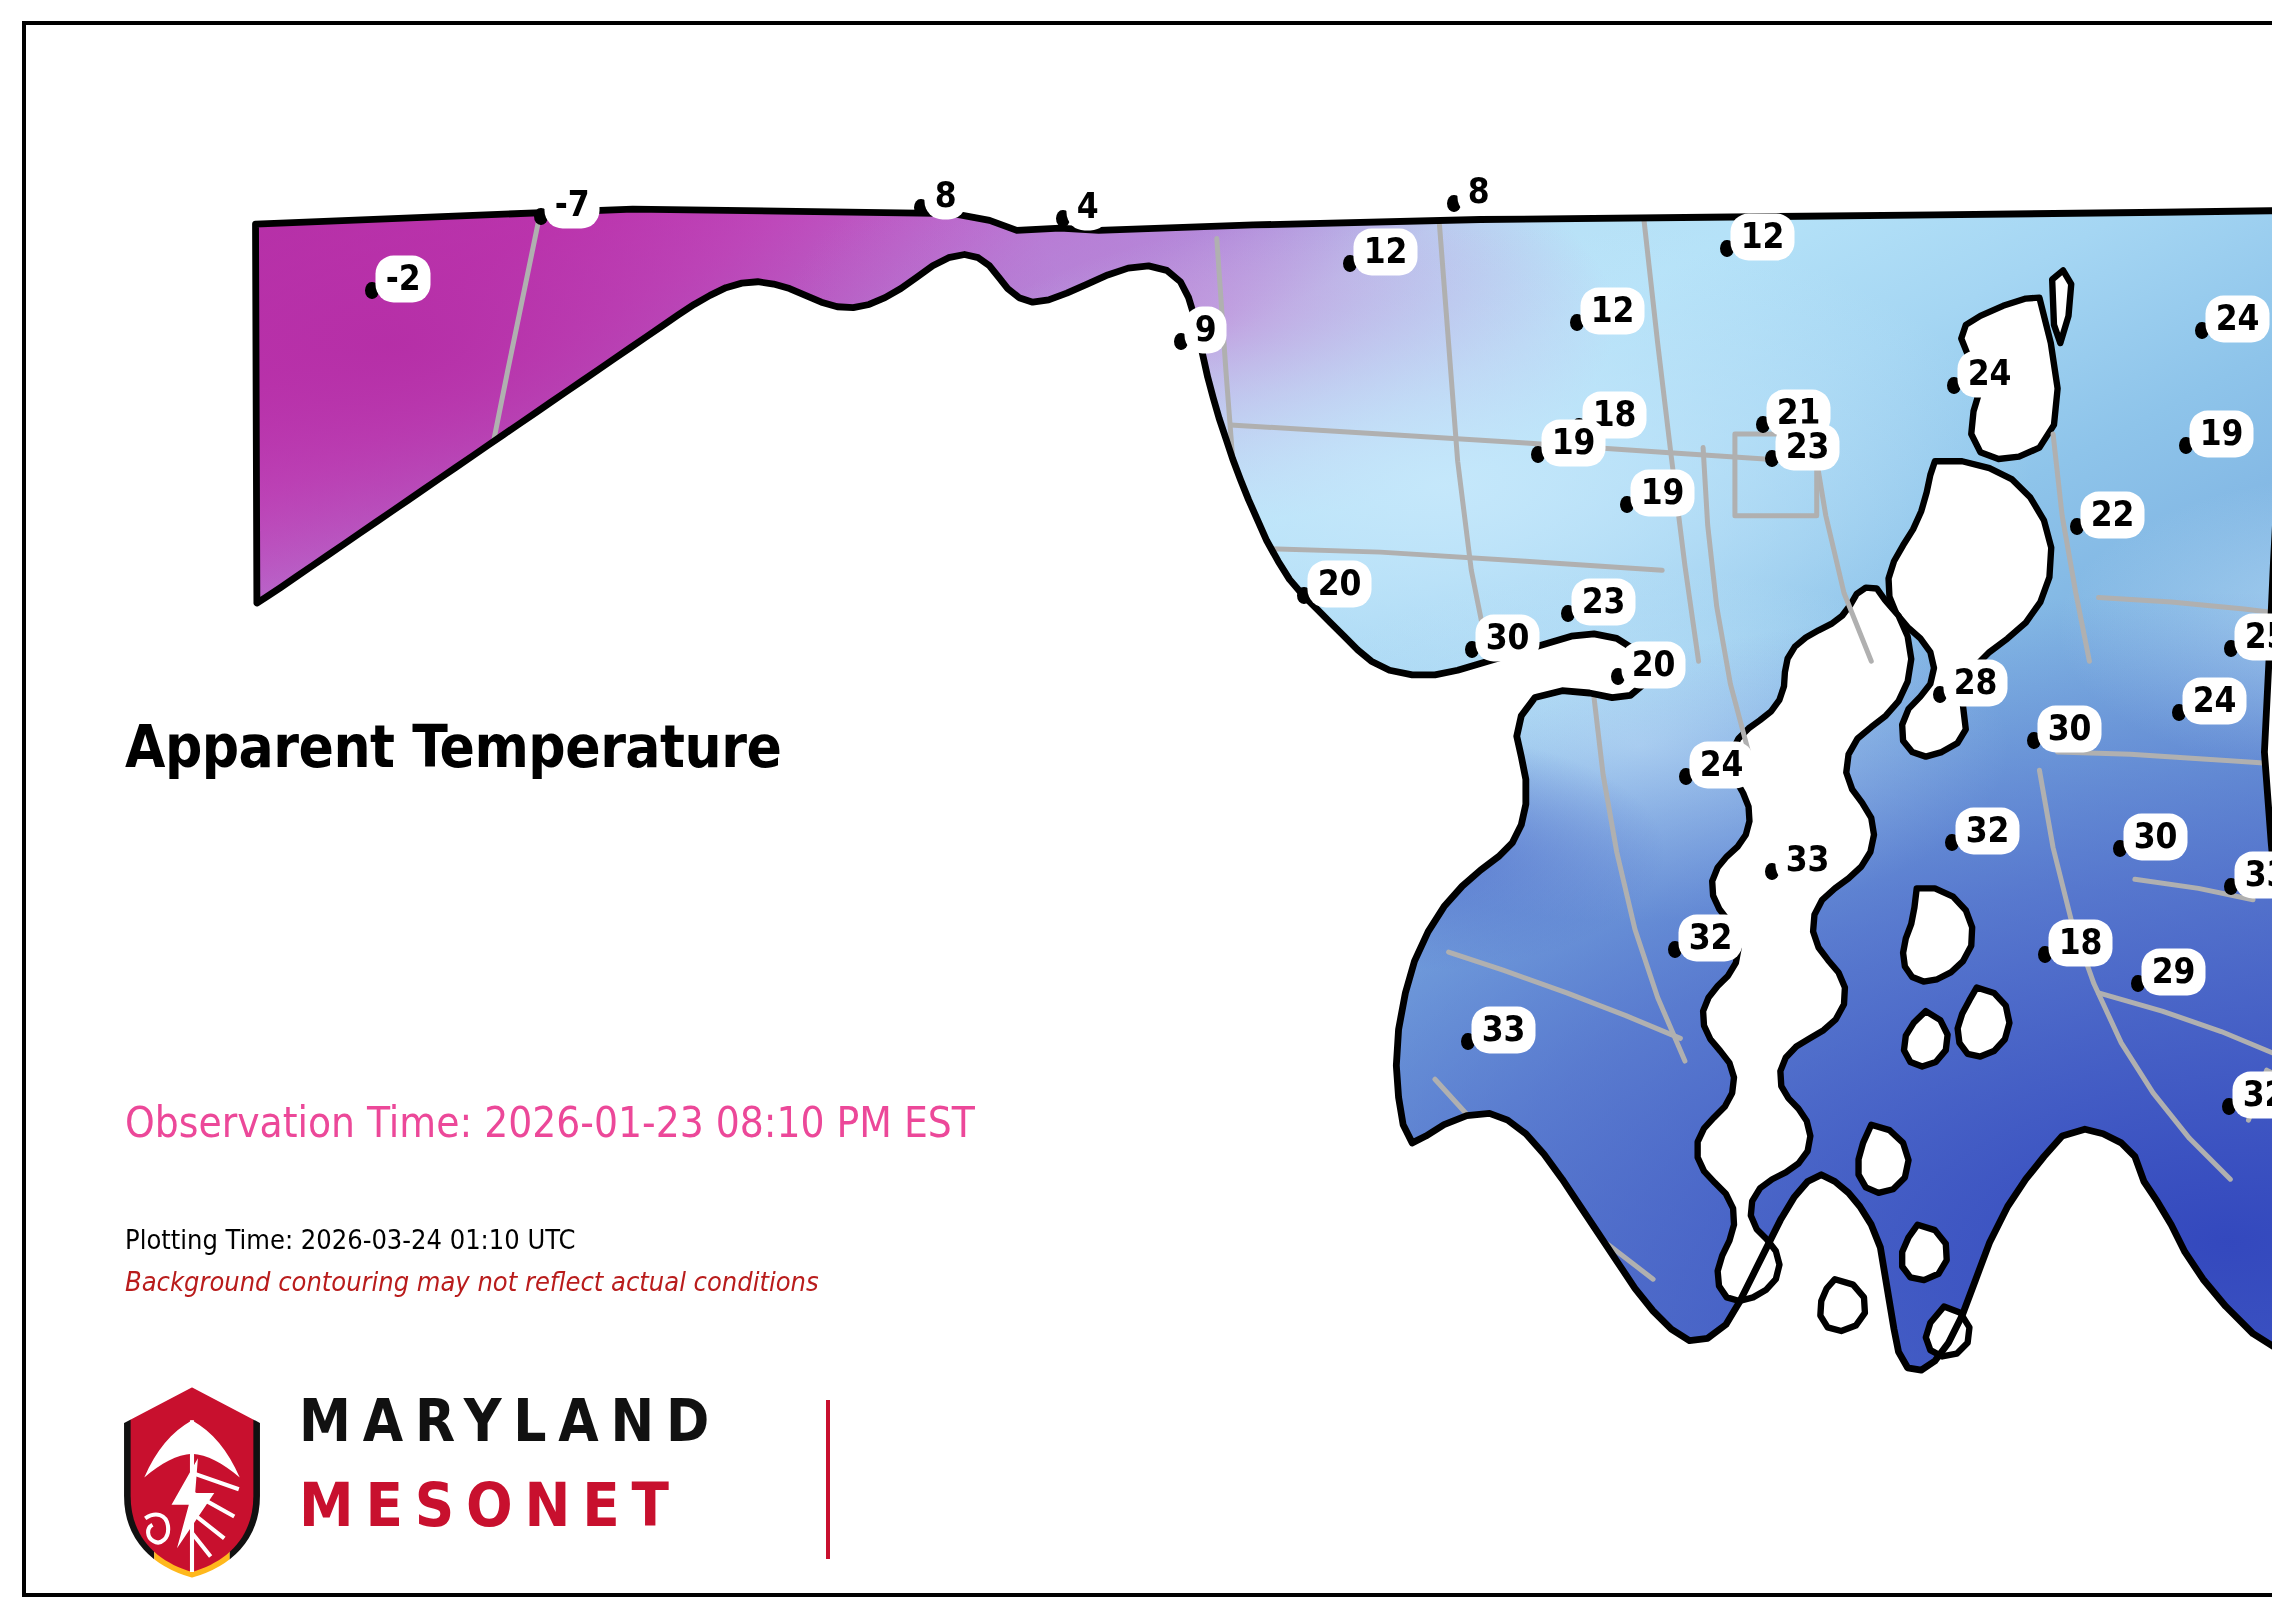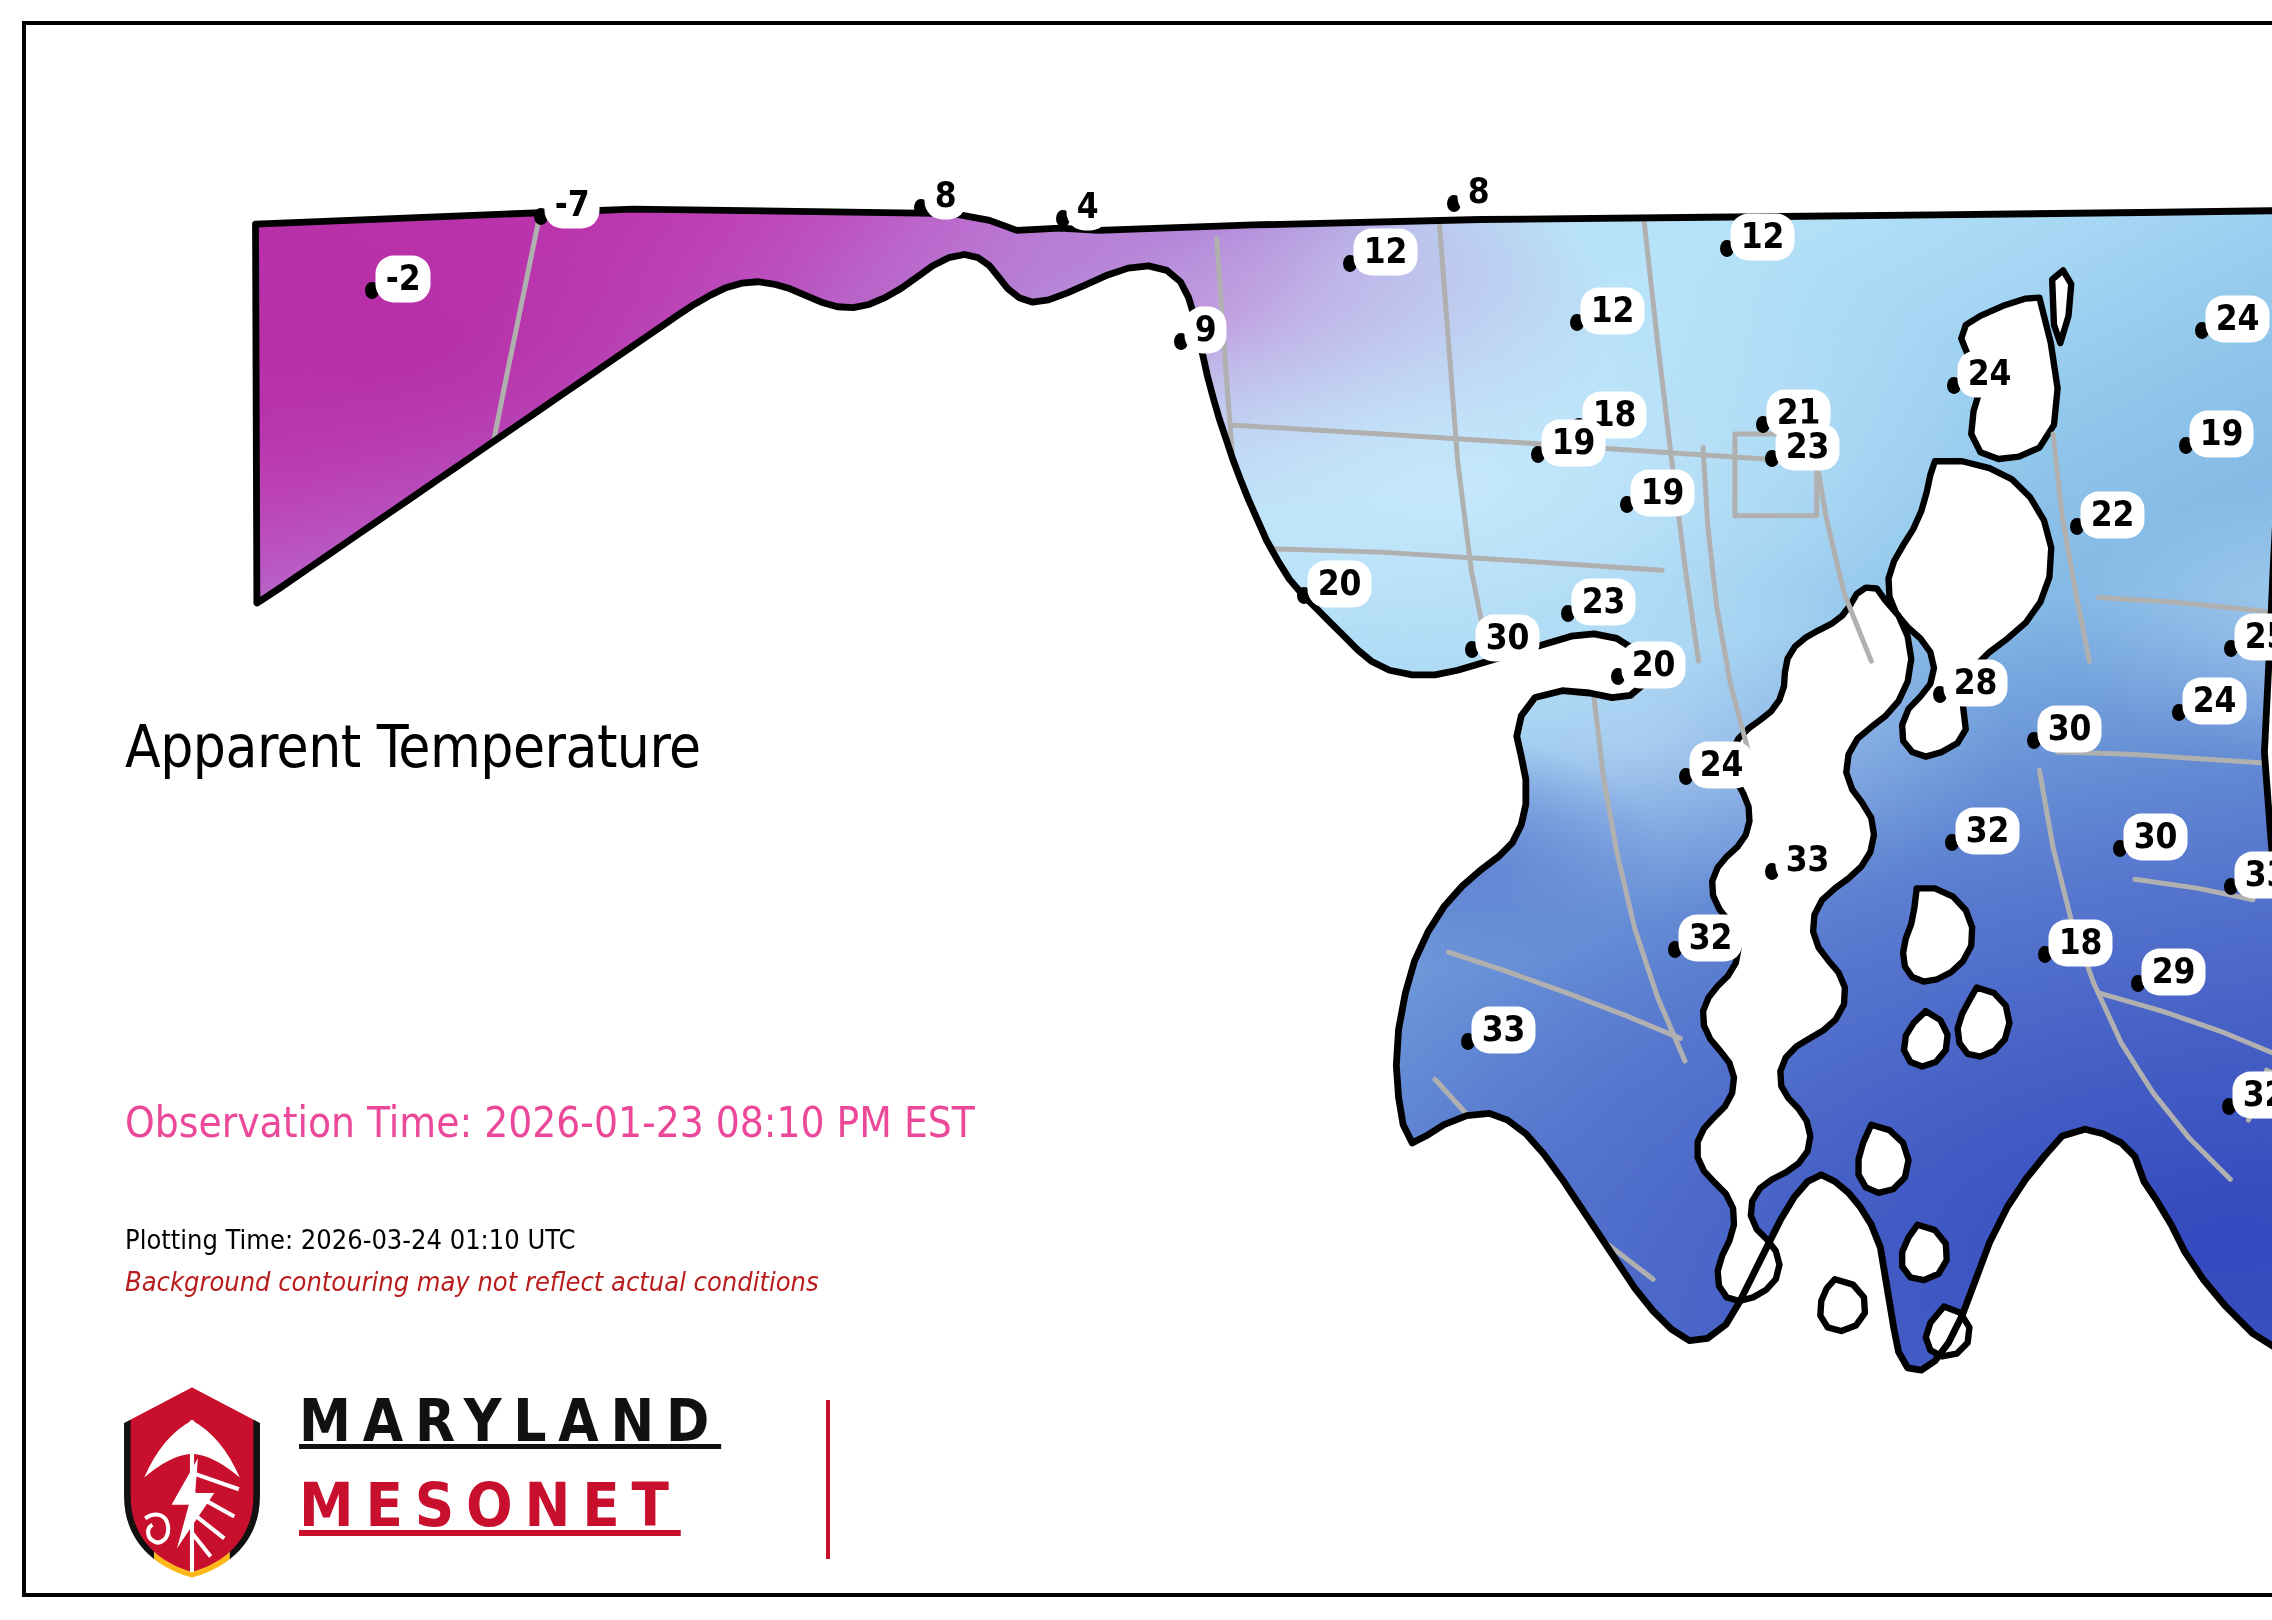--- a/index.html
+++ b/index.html
@@ -1,36 +1,36 @@
 <!DOCTYPE html>
 <html style="font-size:7.3px"><head>
 <meta charset="utf-8">
 <style>
   html,body{margin:0;padding:0;background:#ffffff;}
   body{width:2677px;height:1620px;font-family:"DejaVu Sans",sans-serif;overflow:hidden;}
   #root{position:relative;width:2677px;height:1620px;background:#fff;}
   #frame{position:absolute;left:22px;top:21.4px;width:2633px;height:1576px;border:4.1px solid #000;box-sizing:border-box;background:#fff;}
 
   
-  .title{position:absolute;left:99px;top:688px;font-size:58px;font-weight:normal;color:#000;
+  .title{position:absolute;left:99px;top:688px;font-size:58px;font-weight:bold;color:#000;
          font-family:"DejaVu Sans Condensed","Liberation Sans",sans-serif;letter-spacing:-0.5px;white-space:nowrap;}
   .obs{position:absolute;left:99px;top:1073px;font-size:42px;color:#ec4899;
        font-family:"DejaVu Sans Condensed","Liberation Sans",sans-serif;white-space:nowrap;line-height:1.18;}
   .obs div{white-space:nowrap;}
   .plot{position:absolute;left:99px;top:1199px;font-size:27px;color:#000;
         font-family:"DejaVu Sans Condensed","Liberation Sans",sans-serif;white-space:nowrap;}
   .disc{position:absolute;left:99px;top:1241px;font-size:27px;color:#b91c1c;font-style:italic;
         font-family:"DejaVu Sans Condensed","Liberation Sans",sans-serif;white-space:nowrap;}
 
   
   #logo{position:absolute;left:91px;top:1357px;width:873px;height:200px;}
   #shieldwrap{position:absolute;left:0;top:0;width:150px;height:200px;}
   #wordmark{position:absolute;left:182px;top:10px;width:509px;height:177px;}
   .wm-line{font-family:"DejaVu Sans Condensed","Liberation Sans",sans-serif;font-weight:bold;
-           letter-spacing:11.8px;line-height:1;white-space:nowrap;text-decoration:underline;}
+           letter-spacing:11.8px;line-height:1;white-space:nowrap;}
   .wm-md{font-size:58px;color:#111;}
   .wm-ms{font-size:61px;color:#c8102e;margin-top:23.6px;}
   #divbar{position:absolute;left:709px;top:18px;width:4.1px;height:159px;background:#c8102e;}
   #partner{position:absolute;left:745px;top:57px;font-size:31px;font-style:italic;color:#111;
            font-family:"DejaVu Sans Condensed","Liberation Sans",sans-serif;line-height:1.25;white-space:nowrap;}
 
   
   #map{position:absolute;left:0;top:0;width:2677px;height:1620px;pointer-events:none;}
 
   

